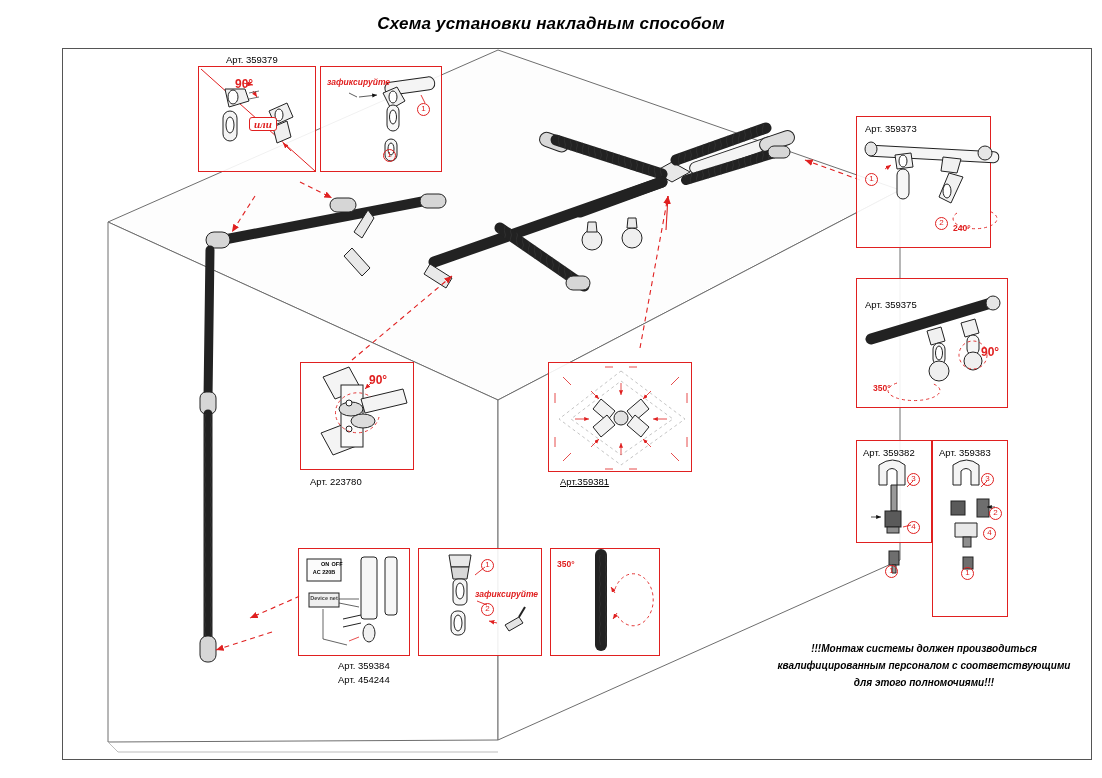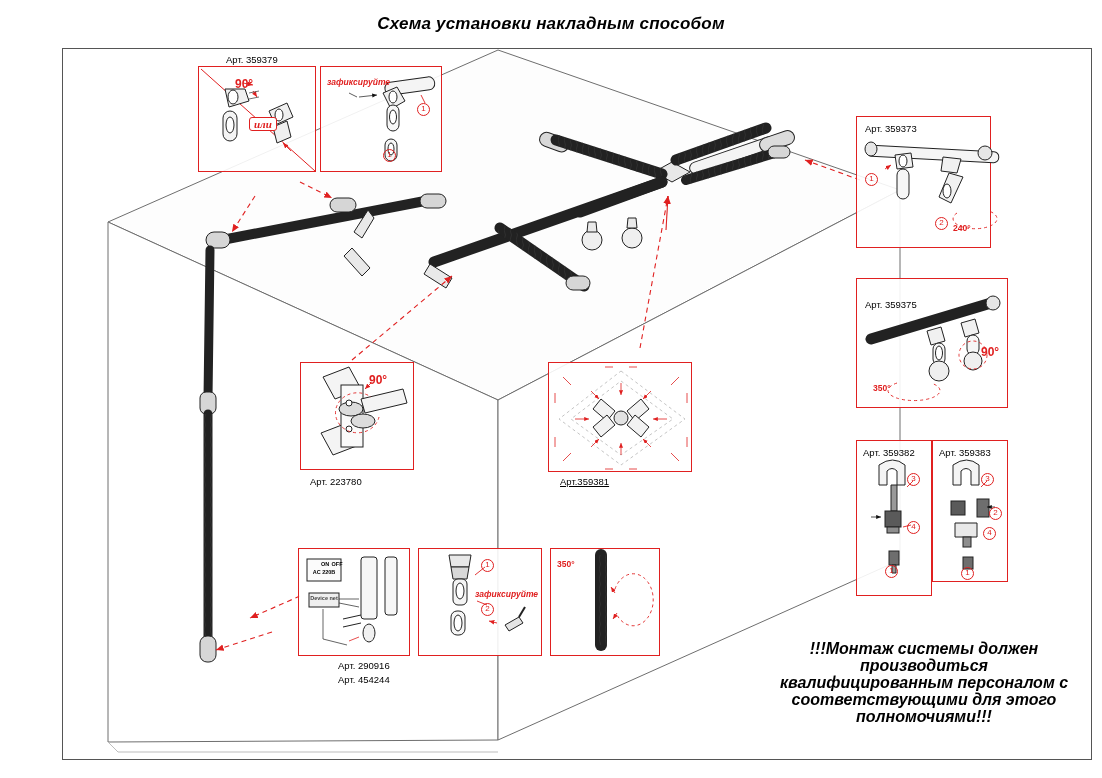--- a/index.html
+++ b/index.html
@@ -2,21 +2,21 @@
 <html><head>
 <meta charset="utf-8">
 <style>
   html,body{margin:0;padding:0;background:#ffffff;}
   body{width:1102px;height:778px;position:relative;font-family:"Liberation Sans",sans-serif;color:#000;}
   .title{position:absolute;left:0;top:14px;width:1102px;text-align:center;font-size:17px;font-weight:bold;font-style:italic;letter-spacing:.2px;}
   .sheet{position:absolute;left:62px;top:48px;width:1030px;height:712px;border:1px solid #555;box-sizing:border-box;}
   svg{position:absolute;left:0;top:0;width:1102px;height:778px;overflow:visible;}
   .panel{position:absolute;border:1px solid #e02020;box-sizing:border-box;background:rgba(255,255,255,0.9);}
   .cap{position:absolute;font-size:9.5px;color:#000;white-space:nowrap;text-align:center;}
-  .warn{position:absolute;right:28px;top:640px;width:300px;text-align:center;font-size:16px;font-weight:bold;font-style:italic;line-height:17px;}
+  .warn{position:absolute;right:28px;top:640px;width:300px;text-align:center;font-size:10px;font-weight:bold;font-style:italic;line-height:17px;}
   .lblred{position:absolute;font-size:12px;color:#e02020;font-weight:bold;}
   .fix{position:absolute;font-size:8.5px;color:#e02020;font-weight:bold;font-style:italic;}
   .ili{position:absolute;font-size:11px;color:#e02020;font-weight:bold;font-style:italic;border:1px solid #e02020;border-radius:3px;padding:0 4px;background:#fff;}
   .deg{position:absolute;font-size:8.5px;color:#e02020;font-weight:bold;}
   .circnum{position:absolute;width:11px;height:11px;border:1px solid #e02020;border-radius:50%;color:#e02020;font-size:8px;line-height:10px;text-align:center;}
   .sw{position:absolute;font-size:5.5px;font-weight:bold;text-align:center;line-height:7px;}
 </style>
 </head>
 <body>
 
@@ -202,21 +202,21 @@
     <g stroke="#e02020" stroke-width=".9" fill="none" stroke-dasharray="3 3">
       <path d="M40,104 A26,10 0 1 0 74,104"></path>
       <circle cx="116" cy="76" r="14"></circle>
     </g>
   </svg>
   <div class="cap" style="left:8px;top:6px;margin-top:14px;">Арт. 359375</div>
   <div class="deg" style="left:16px;top:104px;">350°</div>
   <div class="lblred" style="left:124px;top:66px;">90°</div>
 </div>
 
-<div class="panel" style="left:856px;top:440px;width:76px;height:156px;">
+<div class="panel" style="left:856px;top:440px;width:76px;height:103px;">
   <svg viewBox="0 0 76 142" style="width:76px;height:142px;">
     <g stroke="#222" fill="#f1f1f1" stroke-width="1">
       <path d="M22,24 q14,-10 26,0 l0,20 l-8,0 l0,-14 q-5,-5 -10,0 l0,14 l-8,0 z" fill="#f4f4f4"></path>
       <path d="M34,44 L40,44 L40,70 L34,70 Z" fill="#999"></path>
       <rect x="28" y="70" width="16" height="16" fill="#5a5a5a"></rect>
       <rect x="30" y="86" width="12" height="6" fill="#8e8e8e"></rect>
       <rect x="32" y="110" width="10" height="14" fill="#6e6e6e"></rect>
       <path d="M35,124 L39,124 L39,132 L35,132 Z" fill="#999"></path>
     </g>
     <g stroke="#222" stroke-width=".8" fill="none">
@@ -226,21 +226,21 @@
       <path d="M56,40 L50,46"></path>
       <path d="M54,84 L46,86"></path>
     </g>
   </svg>
   <div class="cap" style="left:6px;top:6px;">Арт. 359382</div>
   <div class="circnum" style="left:50px;top:32px;">3</div>
   <div class="circnum" style="left:50px;top:80px;">4</div>
   <div class="circnum" style="left:28px;top:124px;">1</div>
 </div>
 
-<div class="panel" style="left:932px;top:440px;width:76px;height:142px;">
+<div class="panel" style="left:932px;top:440px;width:76px;height:177px;">
   <svg viewBox="0 0 76 142" style="width:76px;height:142px;">
     <g stroke="#222" fill="#f1f1f1" stroke-width="1">
       <path d="M20,24 q14,-10 26,0 l0,20 l-8,0 l0,-14 q-5,-5 -10,0 l0,14 l-8,0 z" fill="#f4f4f4"></path>
       <rect x="18" y="60" width="14" height="14" fill="#5a5a5a"></rect>
       <rect x="44" y="58" width="12" height="18" fill="#6e6e6e"></rect>
       <path d="M22,82 L44,82 L44,96 L22,96 Z" fill="#e9e9e9"></path>
       <rect x="30" y="96" width="8" height="10" fill="#8e8e8e"></rect>
       <rect x="30" y="116" width="10" height="12" fill="#6e6e6e"></rect>
     </g>
     <g stroke="#222" stroke-width=".8" fill="none">
@@ -338,21 +338,21 @@
     </g>
     <g stroke="#e02020" stroke-width=".8" fill="none">
       <path d="M50,92 L60,88"></path>
     </g>
   </svg>
   <div class="sw" style="left:10px;top:12px;width:32px;">ON</div>
   <div class="sw" style="left:26px;top:12px;width:24px;">OFF</div>
   <div class="sw" style="left:8px;top:20px;width:34px;">AC 220В</div>
   <div class="sw" style="left:8px;top:46px;width:34px;color:#444;">Device net</div>
 </div>
-<div class="cap" style="left:338px;top:660px;">Арт. 290916</div>
+<div class="cap" style="left:338px;top:660px;">Арт. 359384</div>
 <div class="cap" style="left:338px;top:674px;">Арт. 454244</div>
 
 <div class="panel" style="left:418px;top:548px;width:124px;height:108px;">
   <svg viewBox="0 0 124 108" style="width:124px;height:108px;">
     <g stroke="#222" fill="#f1f1f1" stroke-width="1">
       <path d="M30,6 L52,6 L50,18 L32,18 Z" fill="#e8e8e8"></path>
       <path d="M32,18 L50,18 L48,30 L34,30 Z" fill="#d8d8d8"></path>
       <rect x="34" y="30" width="14" height="26" rx="5" fill="#f4f4f4"></rect>
       <ellipse cx="41" cy="42" rx="4" ry="8" fill="#fff"></ellipse>
       <rect x="32" y="62" width="14" height="24" rx="6" fill="#f6f6f6"></rect>

